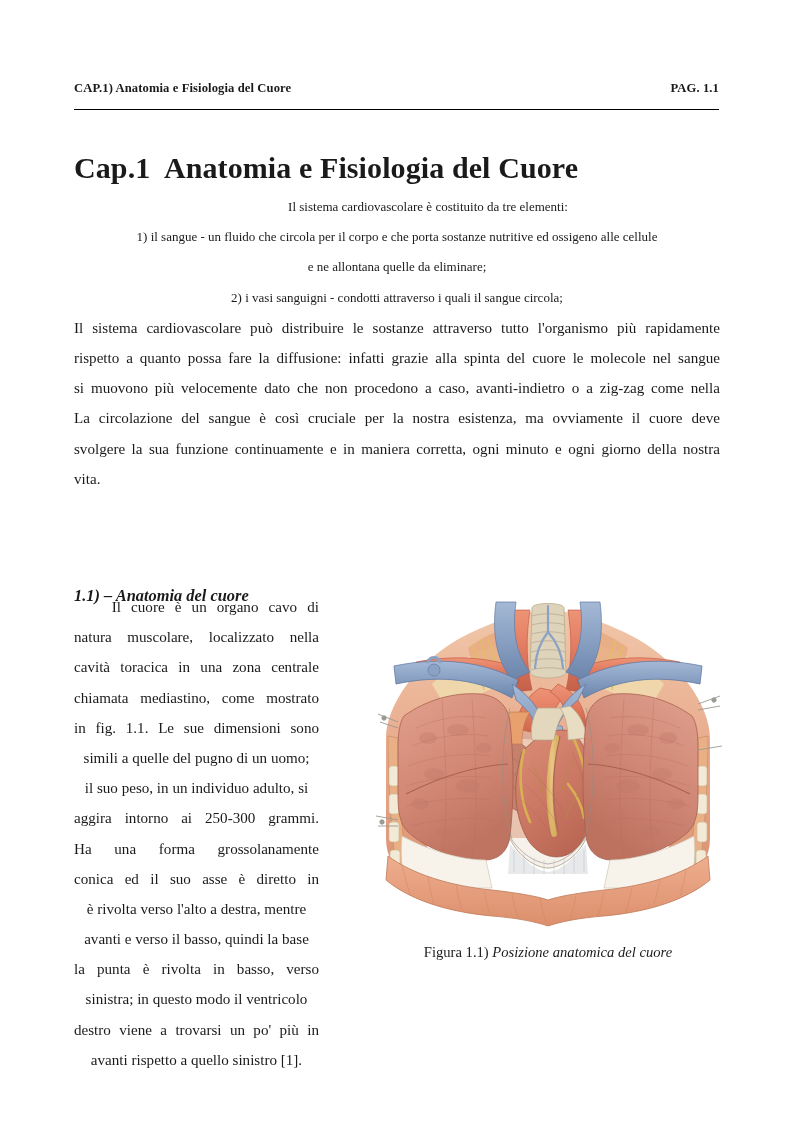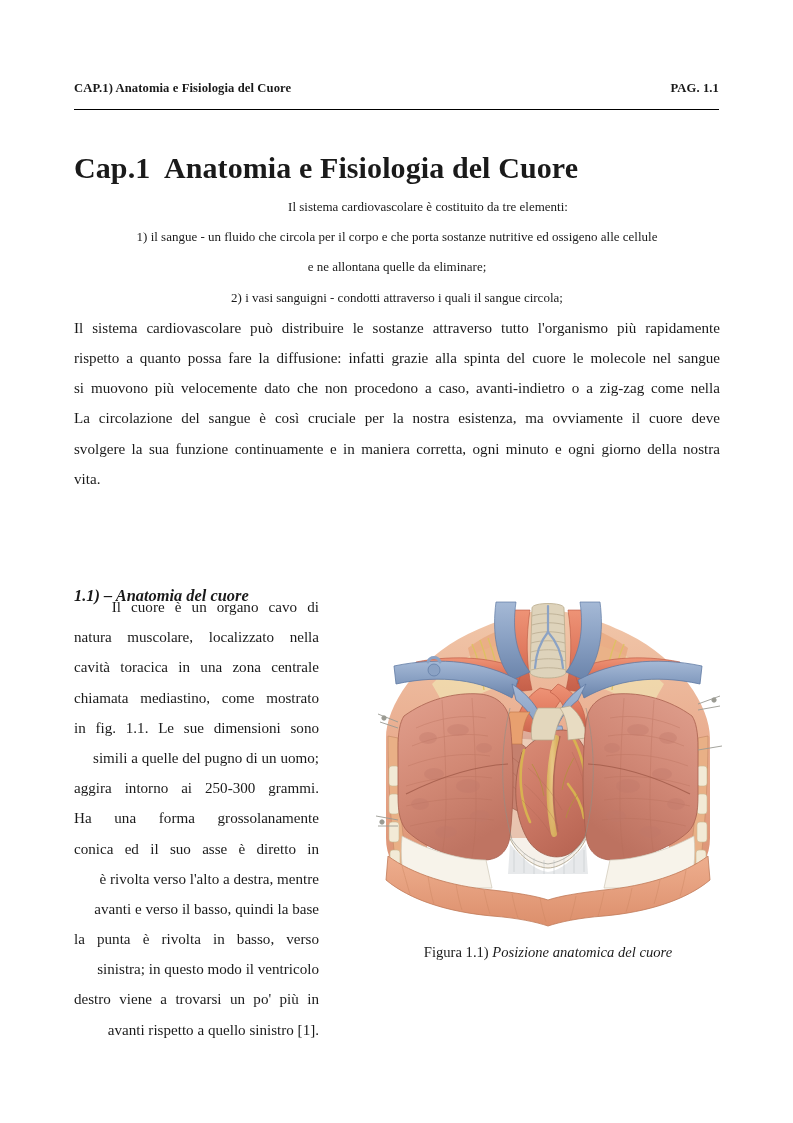--- a/index.html
+++ b/index.html
@@ -102,21 +102,21 @@
     width: 245px;
   }
   .col-left .cline {
     font-size: 15.1px;
     line-height: 30.2px;
     height: 30.2px;
     display: flex;
     justify-content: space-between;
     white-space: pre;
   }
-  .col-left .cline.last { justify-content: flex-end; font-family: Liberation Serif, serif; }
+  .col-left .cline.last { justify-content: center; font-family: Liberation Serif, serif; }
   .col-left .cline > span { white-space: pre; }
 
   
   .figure-wrap {
     position: absolute;
     left: 372px;
     top: 588px;
     width: 352px;
     height: 345px;
   }
@@ -165,20 +165,21 @@
 
   <h2 class="section-heading">1.1) – Anatomia del cuore</h2>
 
   <div class="col-left">
     <div class="cline"><span>          Il</span><span>cuore</span><span>è</span><span>un</span><span>organo</span><span>cavo</span><span>di</span></div>
     <div class="cline"><span>natura</span><span>muscolare,</span><span>localizzato</span><span>nella</span></div>
     <div class="cline"><span>cavità</span><span>toracica</span><span>in</span><span>una</span><span>zona</span><span>centrale</span></div>
     <div class="cline"><span>chiamata</span><span>mediastino,</span><span>come</span><span>mostrato</span></div>
     <div class="cline"><span>in</span><span>fig.</span><span>1.1.</span><span>Le</span><span>sue</span><span>dimensioni</span><span>sono</span></div>
     <div class="cline last"><span>simili a quelle del pugno di un uomo;</span></div>
+    <div class="cline last"><span>il suo peso, in un individuo adulto, si</span></div>
     <div class="cline"><span>aggira</span><span>intorno</span><span>ai</span><span>250-300</span><span>grammi.</span></div>
     <div class="cline"><span>Ha</span><span>una</span><span>forma</span><span>grossolanamente</span></div>
     <div class="cline"><span>conica</span><span>ed</span><span>il</span><span>suo</span><span>asse</span><span>è</span><span>diretto</span><span>in</span></div>
     <div class="cline last"><span>è rivolta verso l'alto a destra, mentre</span></div>
     <div class="cline last"><span>avanti e verso il basso, quindi la base</span></div>
     <div class="cline"><span>la</span><span>punta</span><span>è</span><span>rivolta</span><span>in</span><span>basso,</span><span>verso</span></div>
     <div class="cline last"><span>sinistra; in questo modo il ventricolo</span></div>
     <div class="cline"><span>destro</span><span>viene</span><span>a</span><span>trovarsi</span><span>un</span><span>po'</span><span>più</span><span>in</span></div>
     <div class="cline last"><span>avanti rispetto a quello sinistro [1].</span></div>
   </div>

